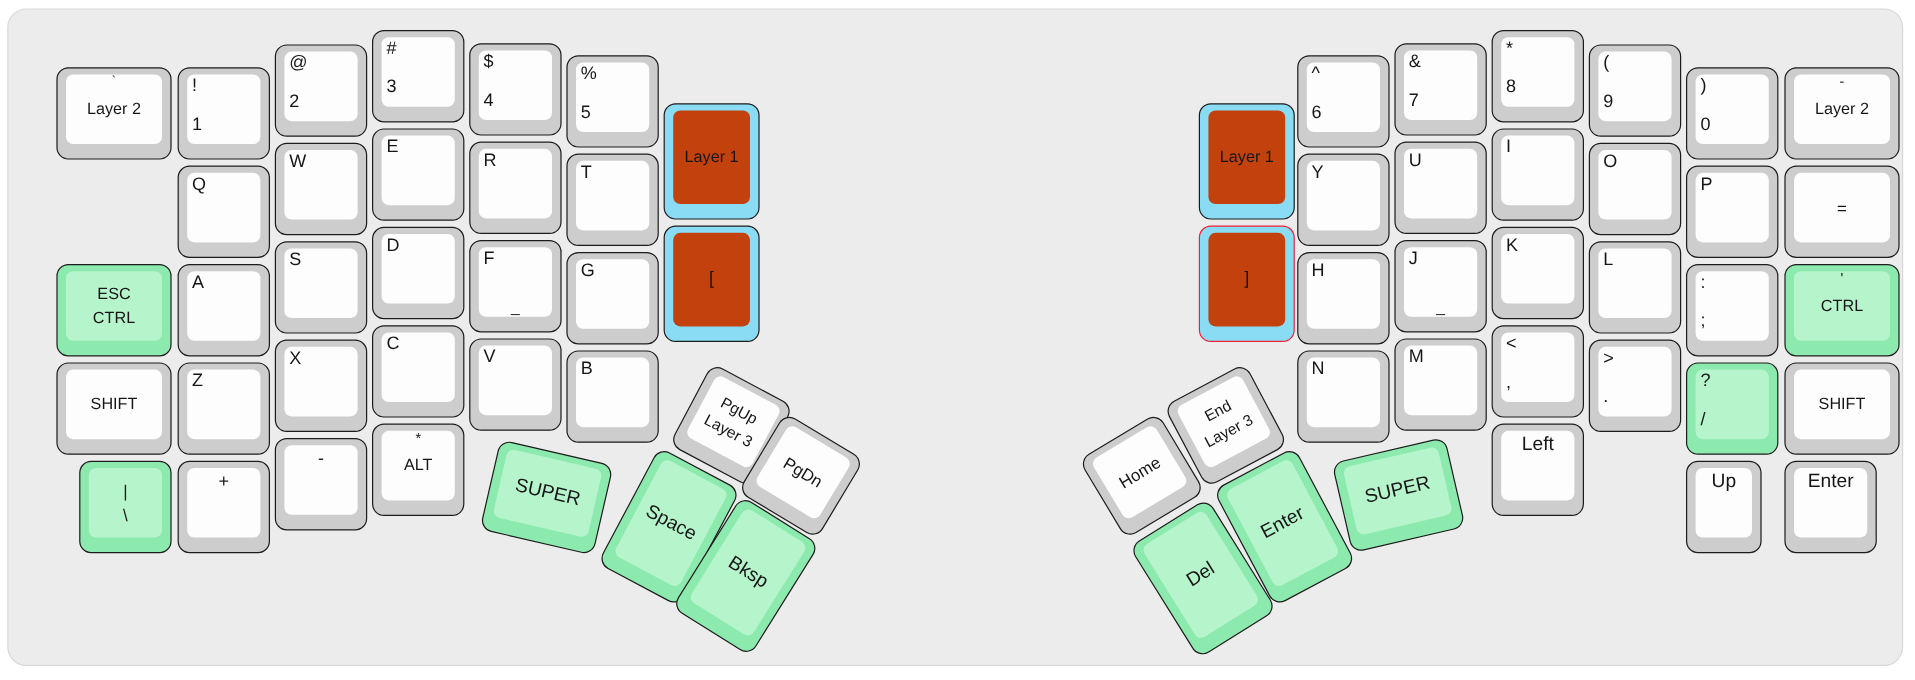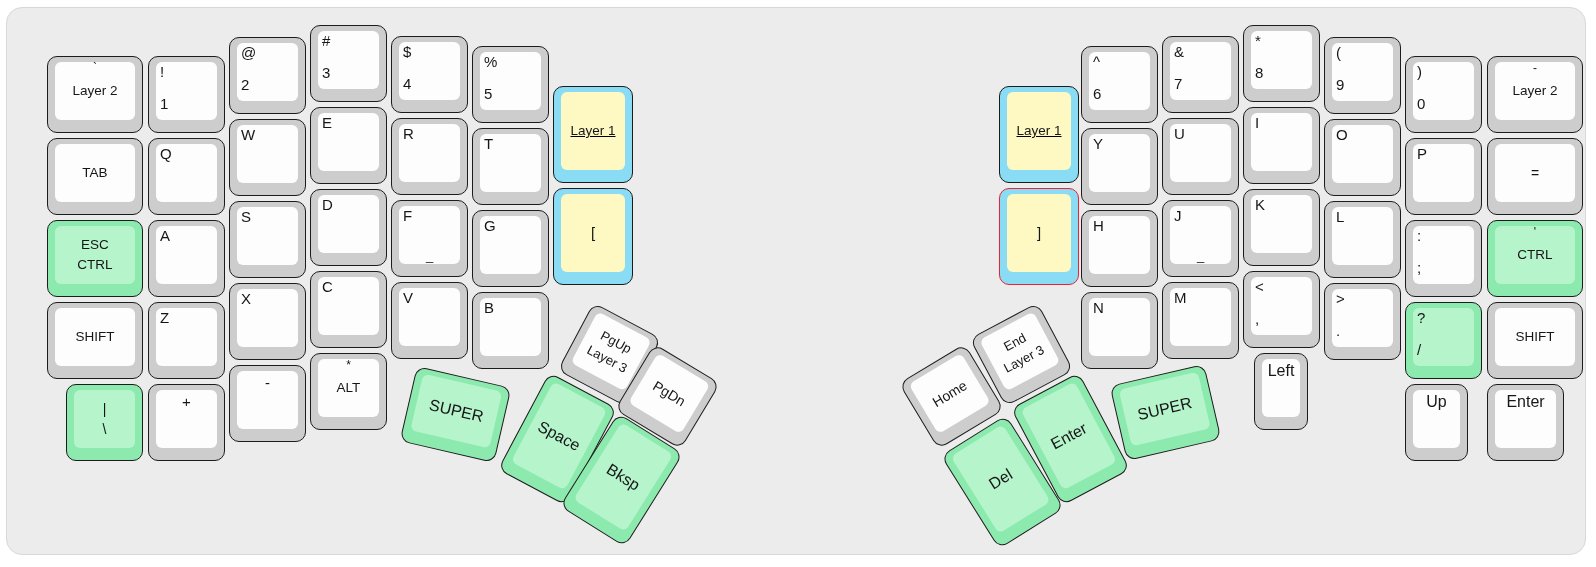--- a/index.html
+++ b/index.html
@@ -18,47 +18,40 @@
   .key.gray{background:#cdcdcd;}
   .key.green{background:#8deaae;}
   .key.blue{background:#8adcf4;}
   .key.selected{border-color:#ee2233;}
   .face{
     position:absolute;left:7px;right:7px;top:5px;bottom:12px;
     border-radius:6px;display:flex;align-items:center;justify-content:center;
   }
   .gray .face{background:#fdfdfd;}
   .green .face{background:#b6f4cc;}
-  .blue .face{background:#fef9c3;text-decoration:underline;}
+  .blue .face{background:#c2410c;}
   .cl{text-align:center;font-size:13.5px;line-height:1.45;color:#161616;}
   .lbl{position:absolute;color:#161616;}
   .stack{left:4px;font-size:15px;}
   .l0{top:1px;}
   .l1{top:33px;}
   .tc{top:3px;left:0;right:0;text-align:center;font-size:16px;}
   .sup{top:-1px;left:0;right:0;text-align:center;font-size:12px;}
   .hom{bottom:1px;left:0;right:0;text-align:center;font-size:13px;}
 </style>
 </head>
 <body>
 
 <div class="board">
     <div class="key gray" style="left: 40px; top: 48px; width: 96px; height: 77px;">
       <div class="face">
         <div class="lbl sup">`</div>
         <div class="cl">Layer 2</div>
       </div>
     </div>
-    <div class="key gray" style="left: 40px; top: 130px; width: 96px; height: 77px;">
-      <div class="face">
-        <div class="cl">
-          <div>TAB</div>
-        </div>
-      </div>
-    </div>
     <div class="key green" style="left: 40px; top: 212px; width: 96px; height: 77px;">
       <div class="face">
         <div class="cl">
           <div>ESC</div>
           <div>CTRL</div>
         </div>
       </div>
     </div>
     <div class="key gray" style="left: 40px; top: 294px; width: 96px; height: 77px;">
       <div class="face">
@@ -319,21 +312,21 @@
       <div class="face">
         <div class="lbl stack l0">K</div>
       </div>
     </div>
     <div class="key gray" style="left: 1236px; top: 263px; width: 77px; height: 77px;">
       <div class="face">
         <div class="lbl stack l0">&lt;</div>
         <div class="lbl stack l1">,</div>
       </div>
     </div>
-    <div class="key gray" style="left: 1236px; top: 345px; width: 54px; height: 77px; margin-left: 11px;">
+    <div class="key gray" style="left: 1236px; top: 345px; width: 77px; height: 77px;">
       <div class="face">
         <div class="lbl tc">Left</div>
       </div>
     </div>
     <div class="key gray" style="left: 1317px; top: 29px; width: 77px; height: 77px;">
       <div class="face">
         <div class="lbl stack l0">(</div>
         <div class="lbl stack l1">9</div>
       </div>
     </div>

